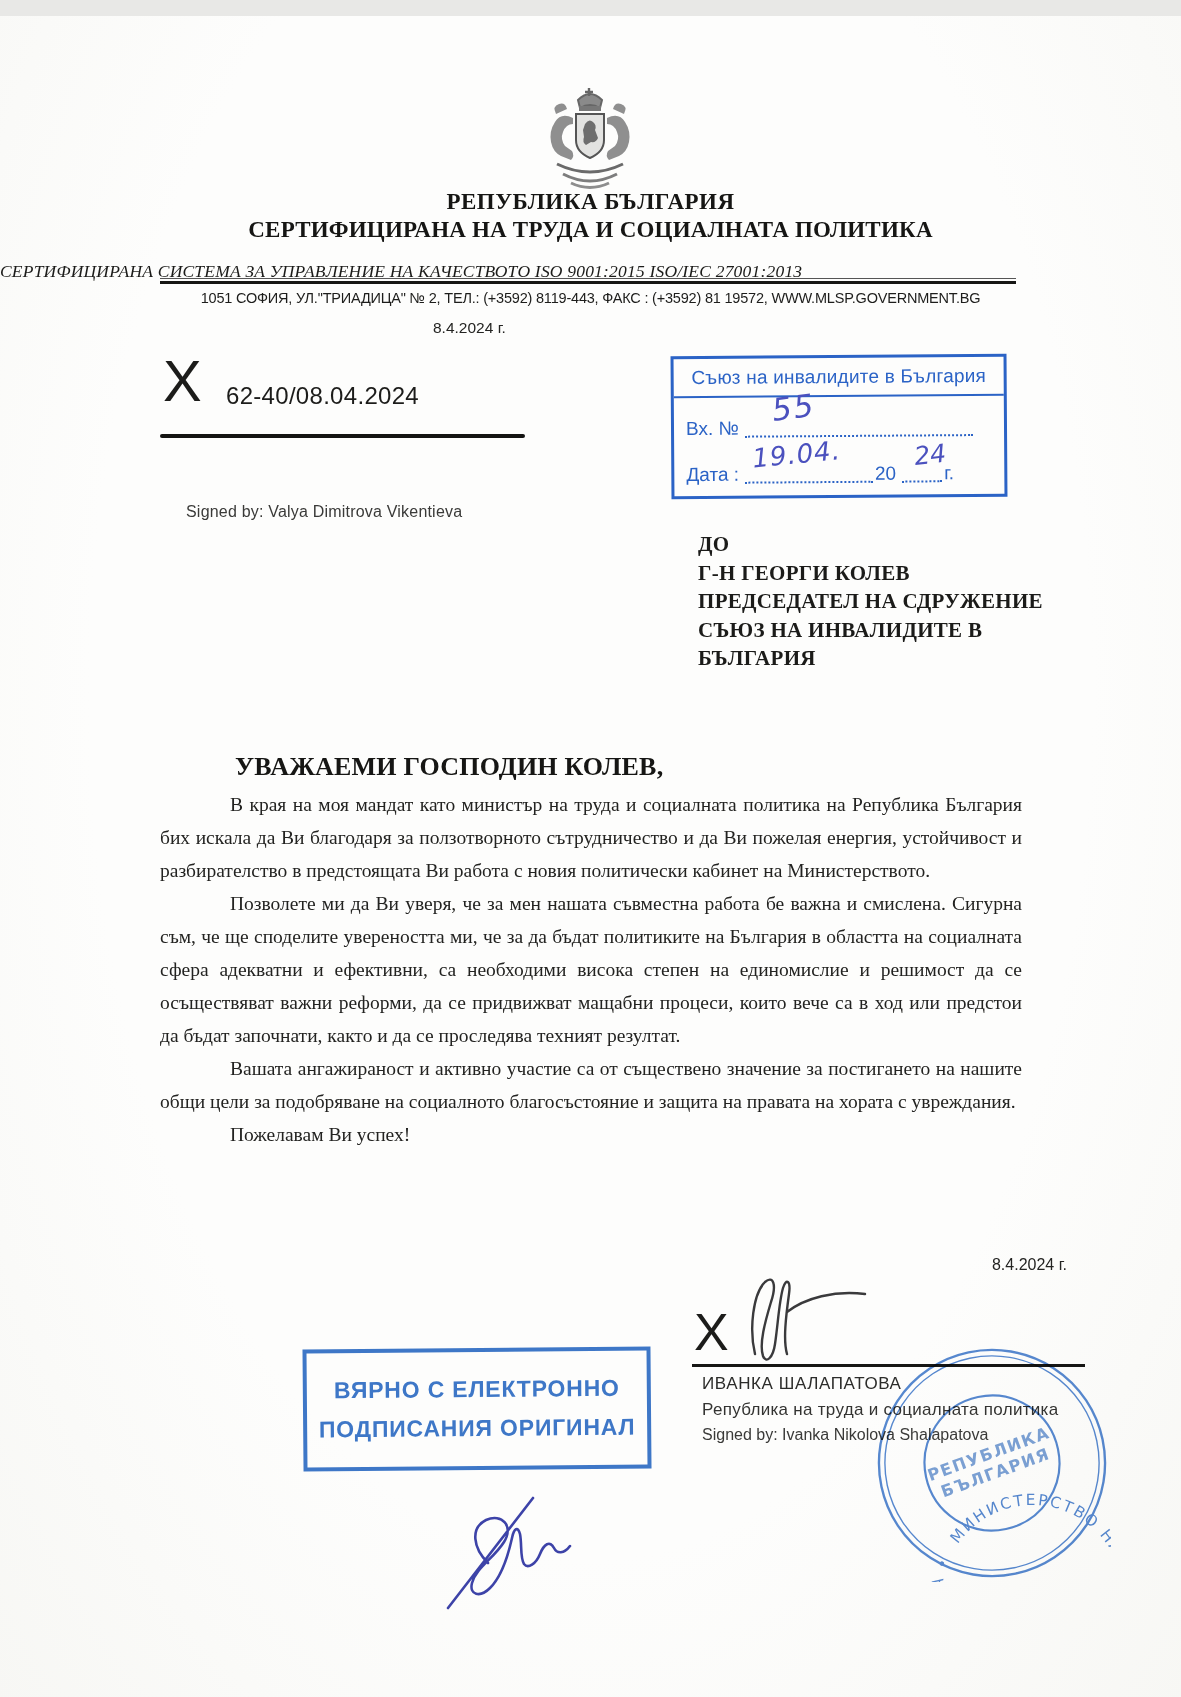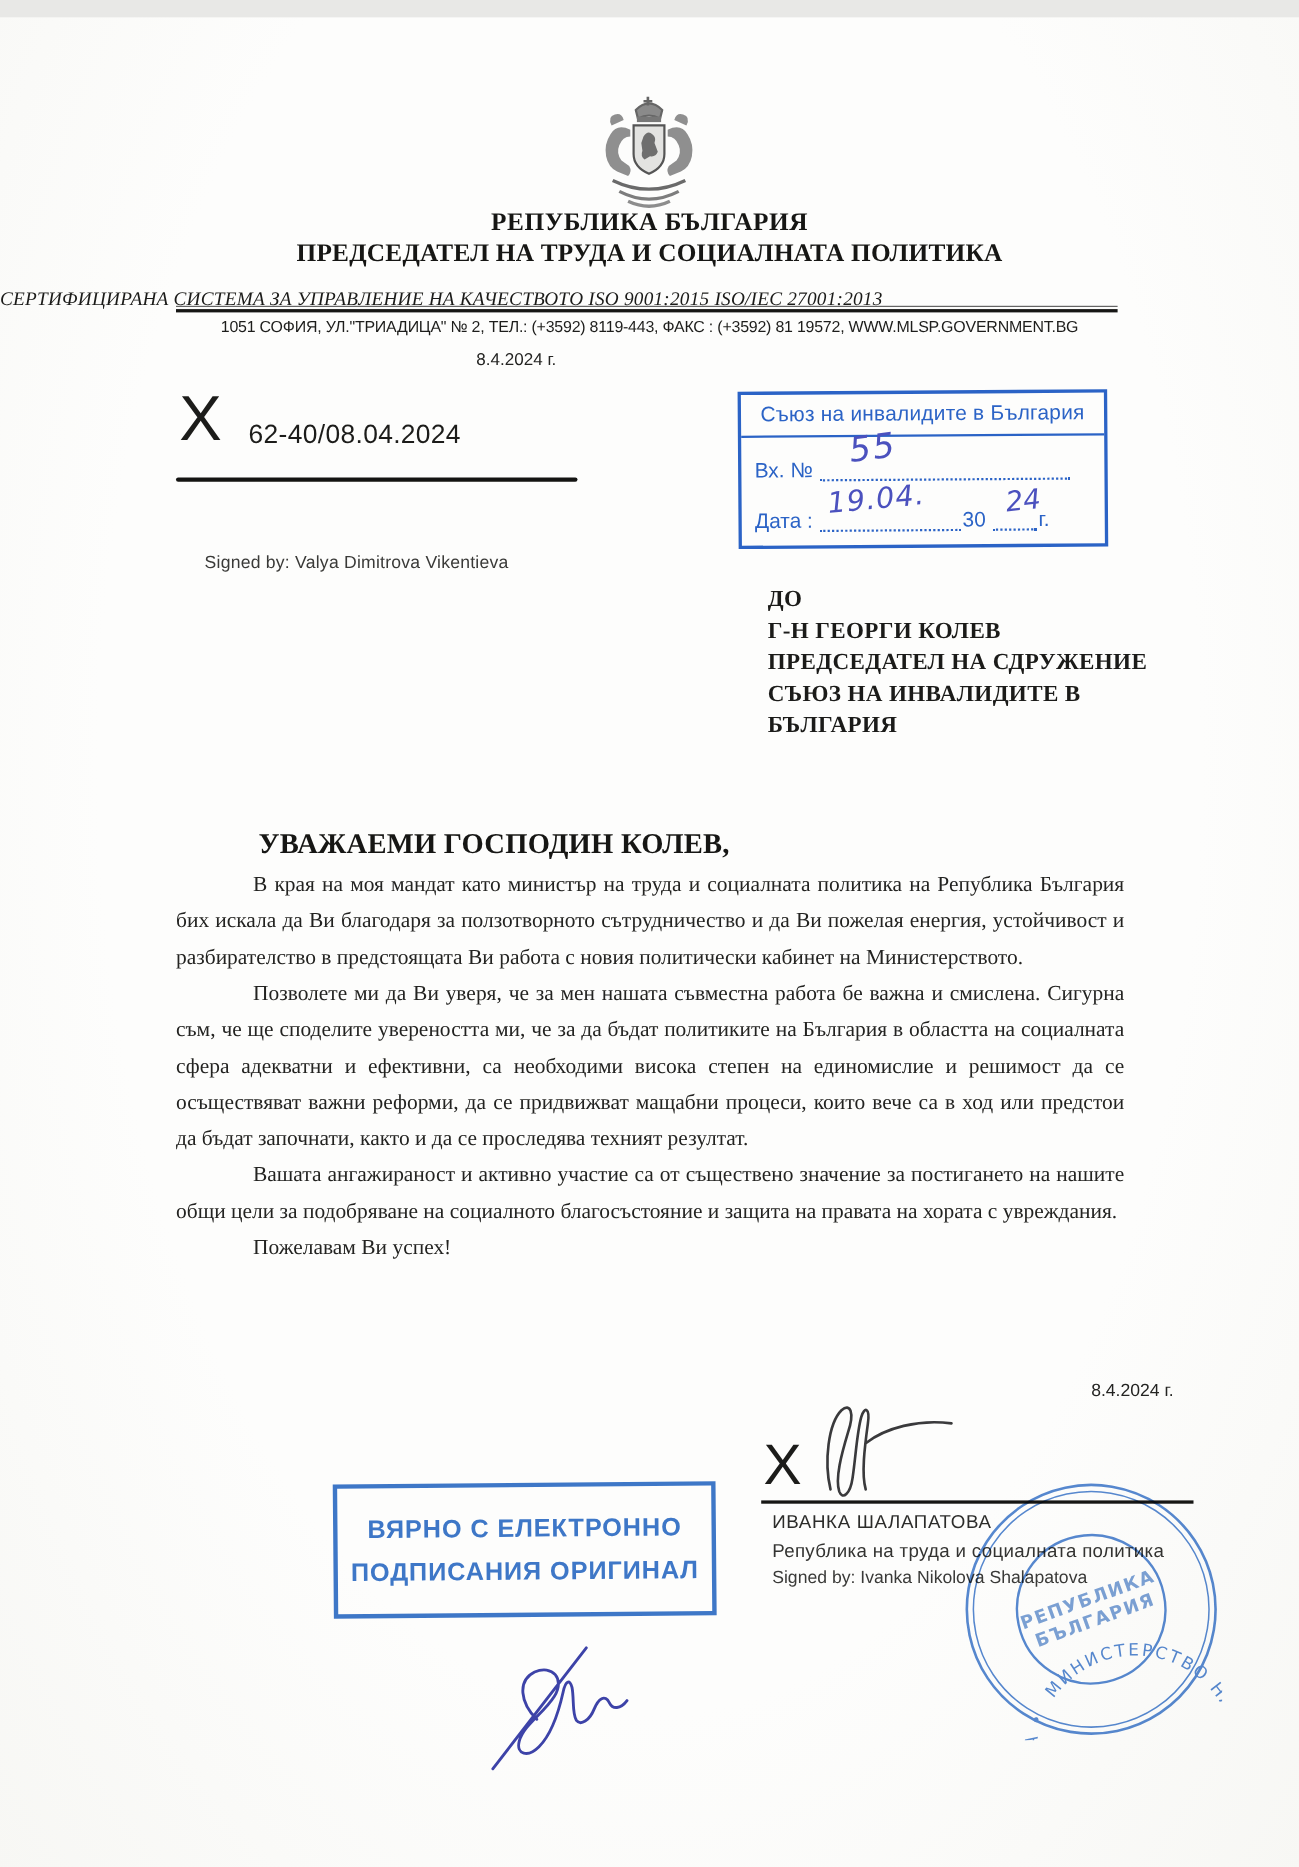--- a/index.html
+++ b/index.html
@@ -87,21 +87,21 @@
       <path d="M84 34 q12 -6 18 4 q6 9 4 20 q-2 10 -10 14 l-10 4 q-4 -4 -1 -9 l7 -5 q5 -7 2 -14 q-3 -8 -10 -8 z" fill="#8f8f8f" stroke="none"></path>
       <path d="M101 30 q4 -8 -3 -10 q-6 -2 -8 5" fill="#8f8f8f" stroke="none"></path>
 
       <path d="M34 80 q33 16 66 0" stroke="#6a6a6a" stroke-width="3"></path>
       <path d="M40 90 q27 14 54 0" stroke="#7d7d7d" stroke-width="3"></path>
       <path d="M48 99 q19 9 38 0" stroke="#8d8d8d" stroke-width="3"></path>
     </g>
   </svg>
 
   <div class="abs hdr-republic">РЕПУБЛИКА БЪЛГАРИЯ</div>
-  <div class="abs hdr-ministry">ПРЕДСЕДАТЕЛ НА ТРУДА И СОЦИАЛНАТА ПОЛИТИКА</div>
+  <div class="abs hdr-ministry">СЕРТИФИЦИРАНА НА ТРУДА И СОЦИАЛНАТА ПОЛИТИКА</div>
   <div class="abs hdr-iso">СЕРТИФИЦИРАНА СИСТЕМА ЗА УПРАВЛЕНИЕ НА КАЧЕСТВОТО  ISO 9001:2015   ISO/IEC 27001:2013</div>
   <div class="abs hdr-rule-thin"></div>
   <div class="abs hdr-rule-thick"></div>
   <div class="abs hdr-address">1051 СОФИЯ, УЛ."ТРИАДИЦА" № 2, ТЕЛ.: (+3592) 8119-443, ФАКС : (+3592) 81 19572, WWW.MLSP.GOVERNMENT.BG</div>
 
   <div class="abs top-date">8.4.2024 г.</div>
   <div class="abs ref-x">X</div>
   <div class="abs ref-num">62-40/08.04.2024</div>
   <div class="abs ref-line"></div>
   <div class="abs signed-by-1">Signed by: Valya Dimitrova Vikentieva</div>
@@ -109,21 +109,21 @@
   <div class="abs intake">
     <div class="intake-title">Съюз на инвалидите в България</div>
     <div class="intake-row">
       <span class="lbl">Вх. №</span>
       <span class="dots" style="width:228px;"></span>
       <span class="hand hand-55">55</span>
     </div>
     <div class="intake-row">
       <span class="lbl">Дата :</span>
       <span class="dots" style="width:128px;"></span>
-      <span class="lbl">30</span>
+      <span class="lbl">20</span>
       <span class="dots" style="width:40px;"></span>
       <span class="lbl">г.</span>
       <span class="hand hand-1904">19.04.</span>
       <span class="hand hand-24">24</span>
     </div>
   </div>
 
   <div class="abs recipient">
     <div>ДО</div>
     <div>Г-Н ГЕОРГИ КОЛЕВ</div>

